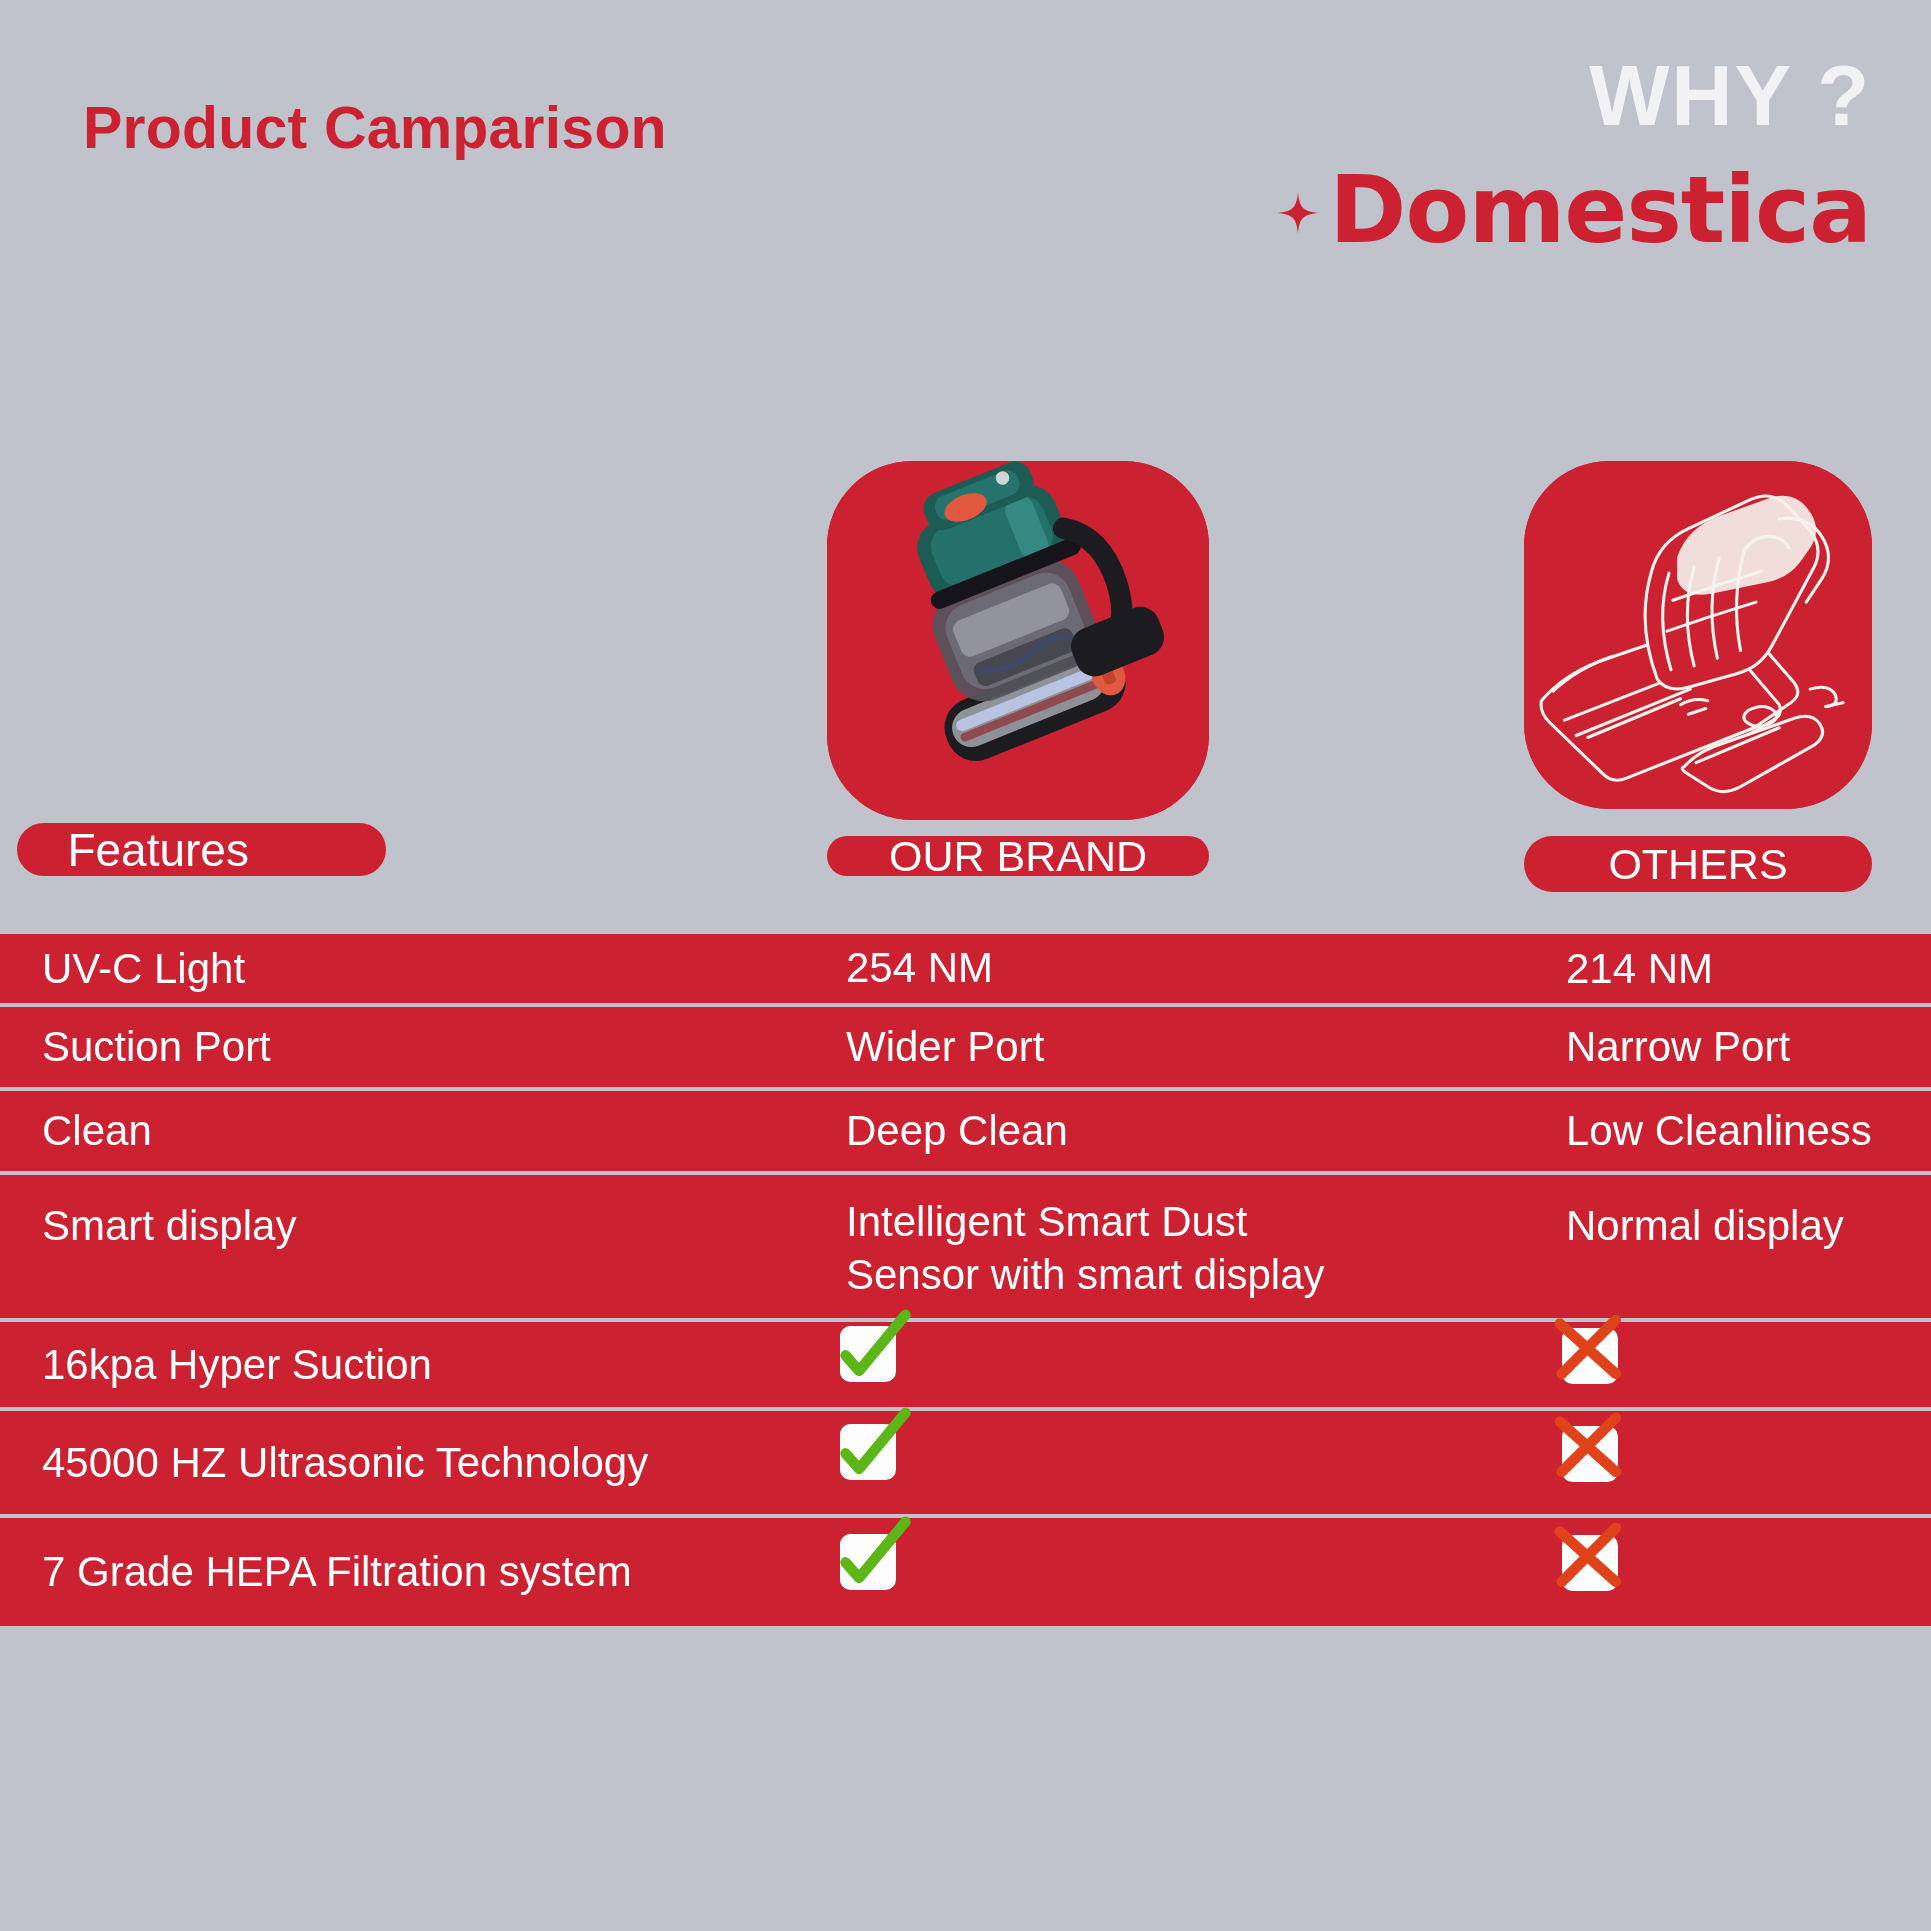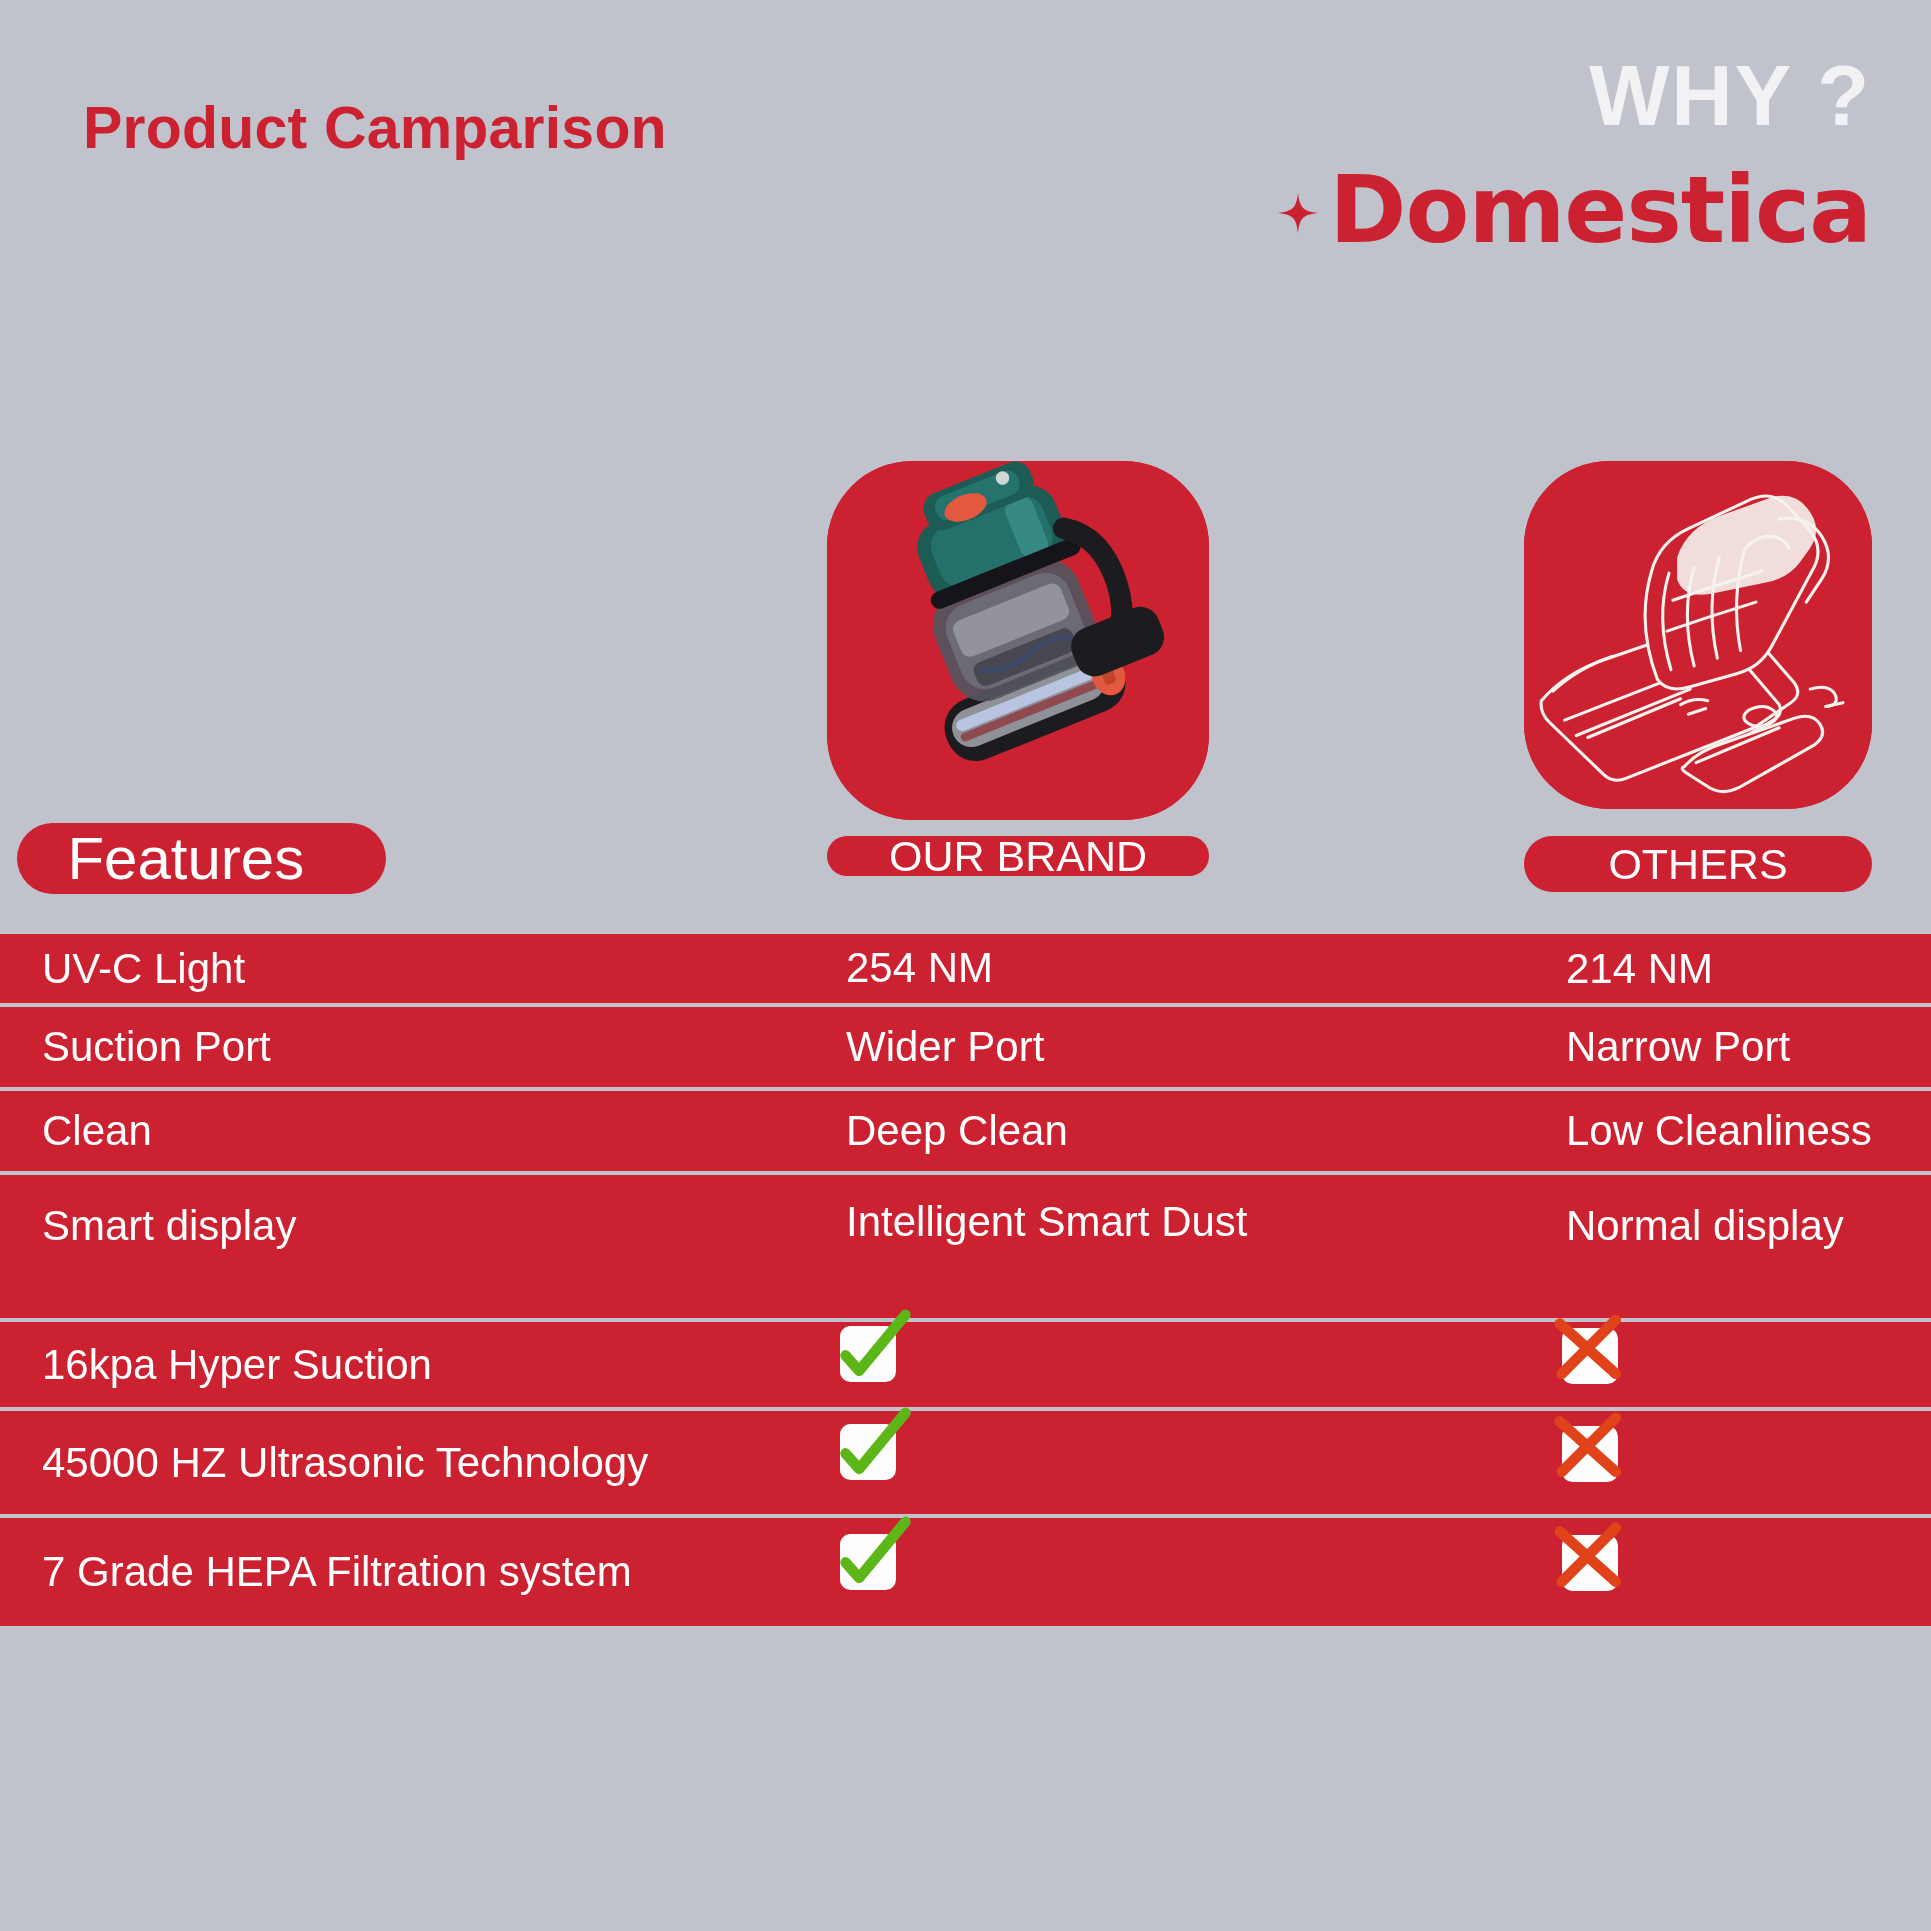--- a/index.html
+++ b/index.html
@@ -95,23 +95,23 @@
     border-radius: 965px;
     color: #ffffff;
     display: flex;
     align-items: center;
     white-space: nowrap;
   }
   .pill-features {
     left: 17.4px;
     top: 823px;
     width: 369px;
-    height: 71px;
+    height: 53px;
     padding-left: 50px;
-    font-size: 60px;
+    font-size: 46px;
   }
   .pill-brand {
     left: 827px;
     top: 836px;
     width: 382px;
     height: 40px;
     justify-content: center;
     font-size: 43px;
   }
   .pill-others {
@@ -309,20 +309,21 @@
     <div class="row row-r3">
       <span class="cell-feature">Clean</span>
       <span class="cell-ours">Deep Clean</span>
       <span class="cell-others">Low Cleanliness</span>
     </div>
 
     <div class="row row-r4">
       <span class="cell-feature" style="top:27px">Smart display</span>
       <span class="cell-ours" style="top:21px">
         <span style="display:block">Intelligent Smart Dust</span>
+        <span style="display:block">Sensor with smart display</span>
       </span>
       <span class="cell-others" style="top:27px">Normal display</span>
     </div>
 
     <div class="row row-r5">
       <span class="cell-feature">16kpa Hyper Suction</span>
       <span class="cell-ours" style="left:840px">
         <span class="mark">
           <span class="box"></span>
           <svg viewBox="0 0 84 84" aria-hidden="true">

